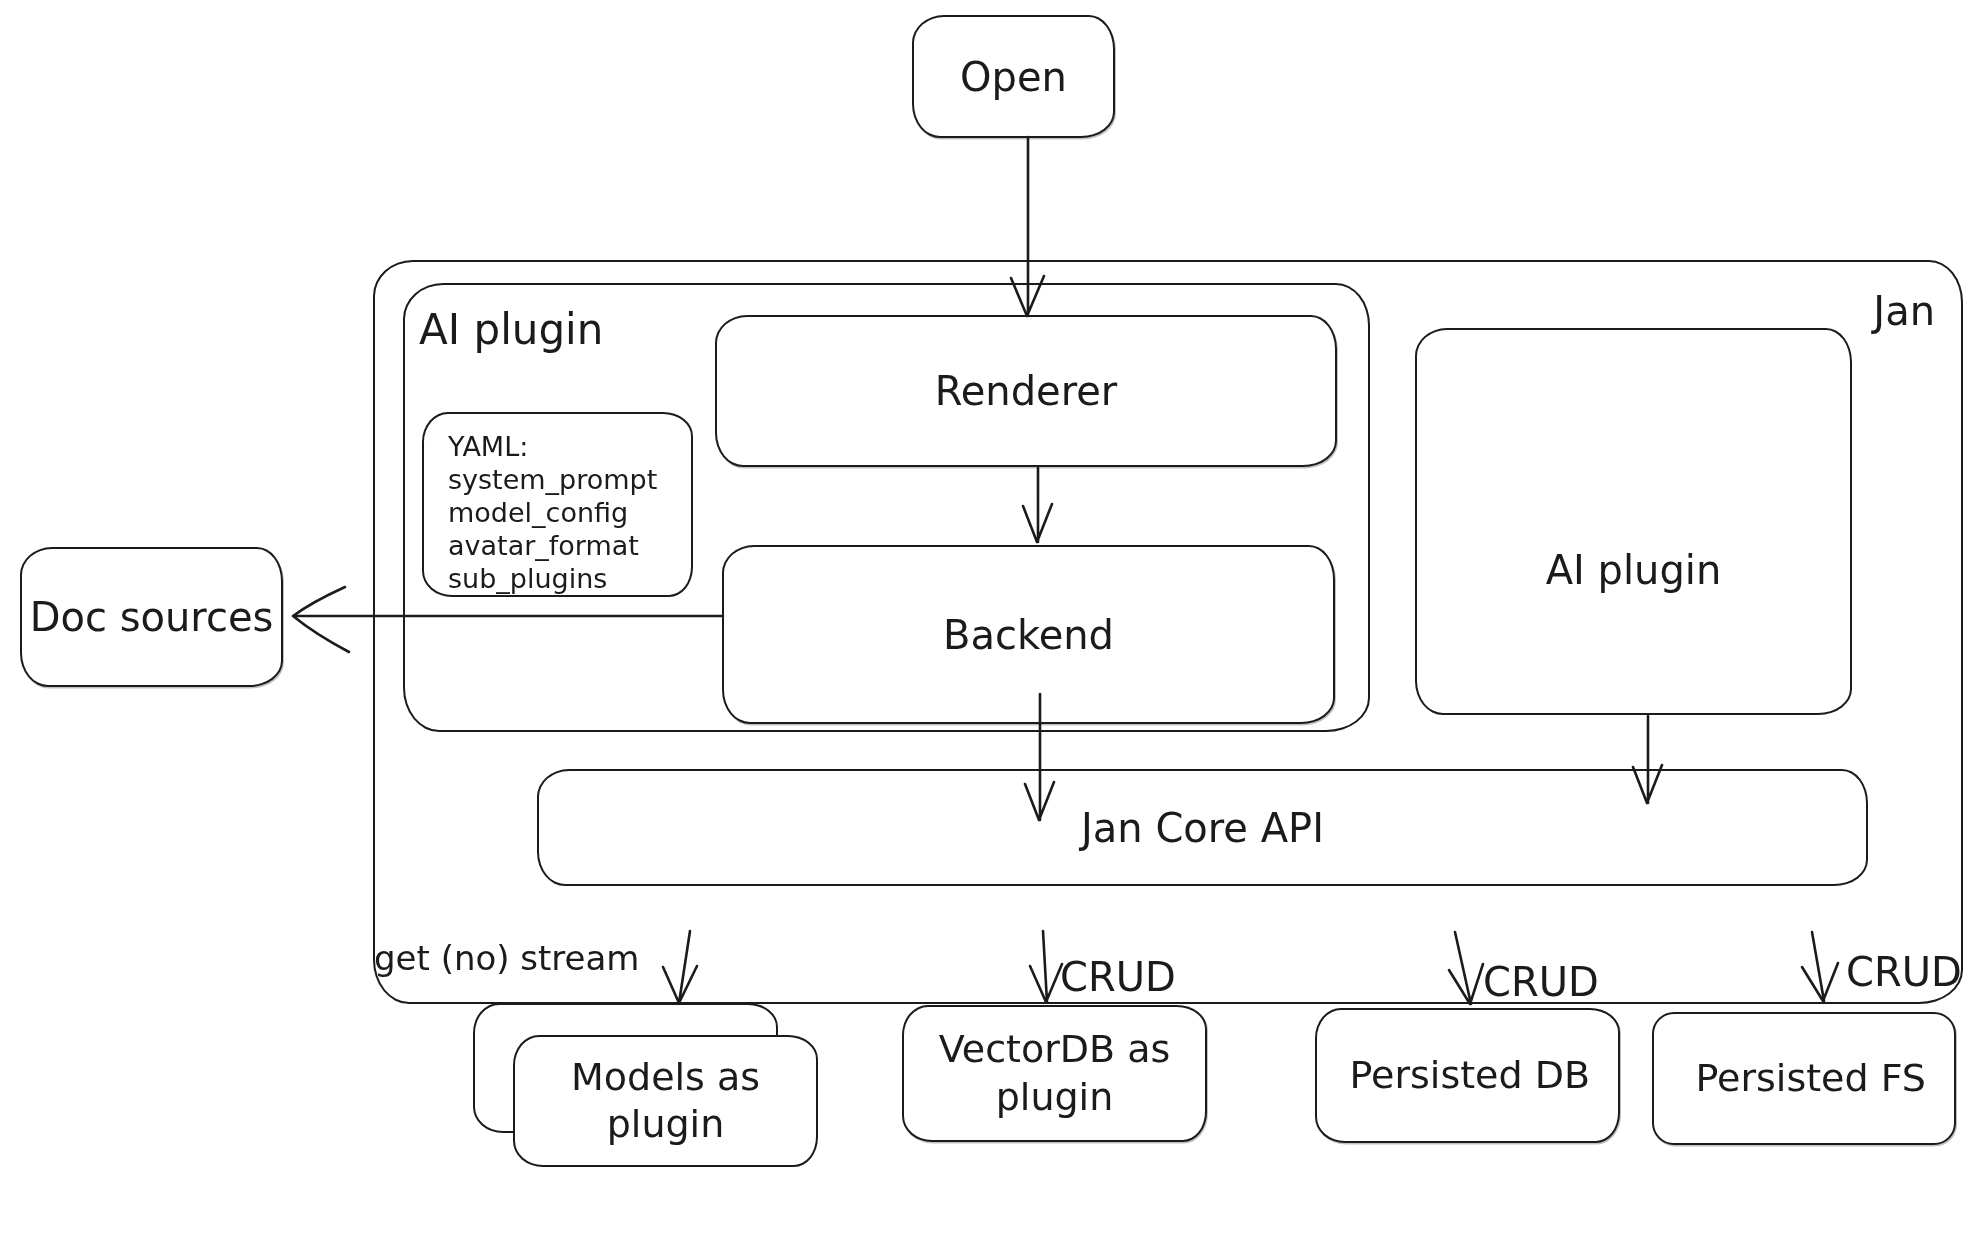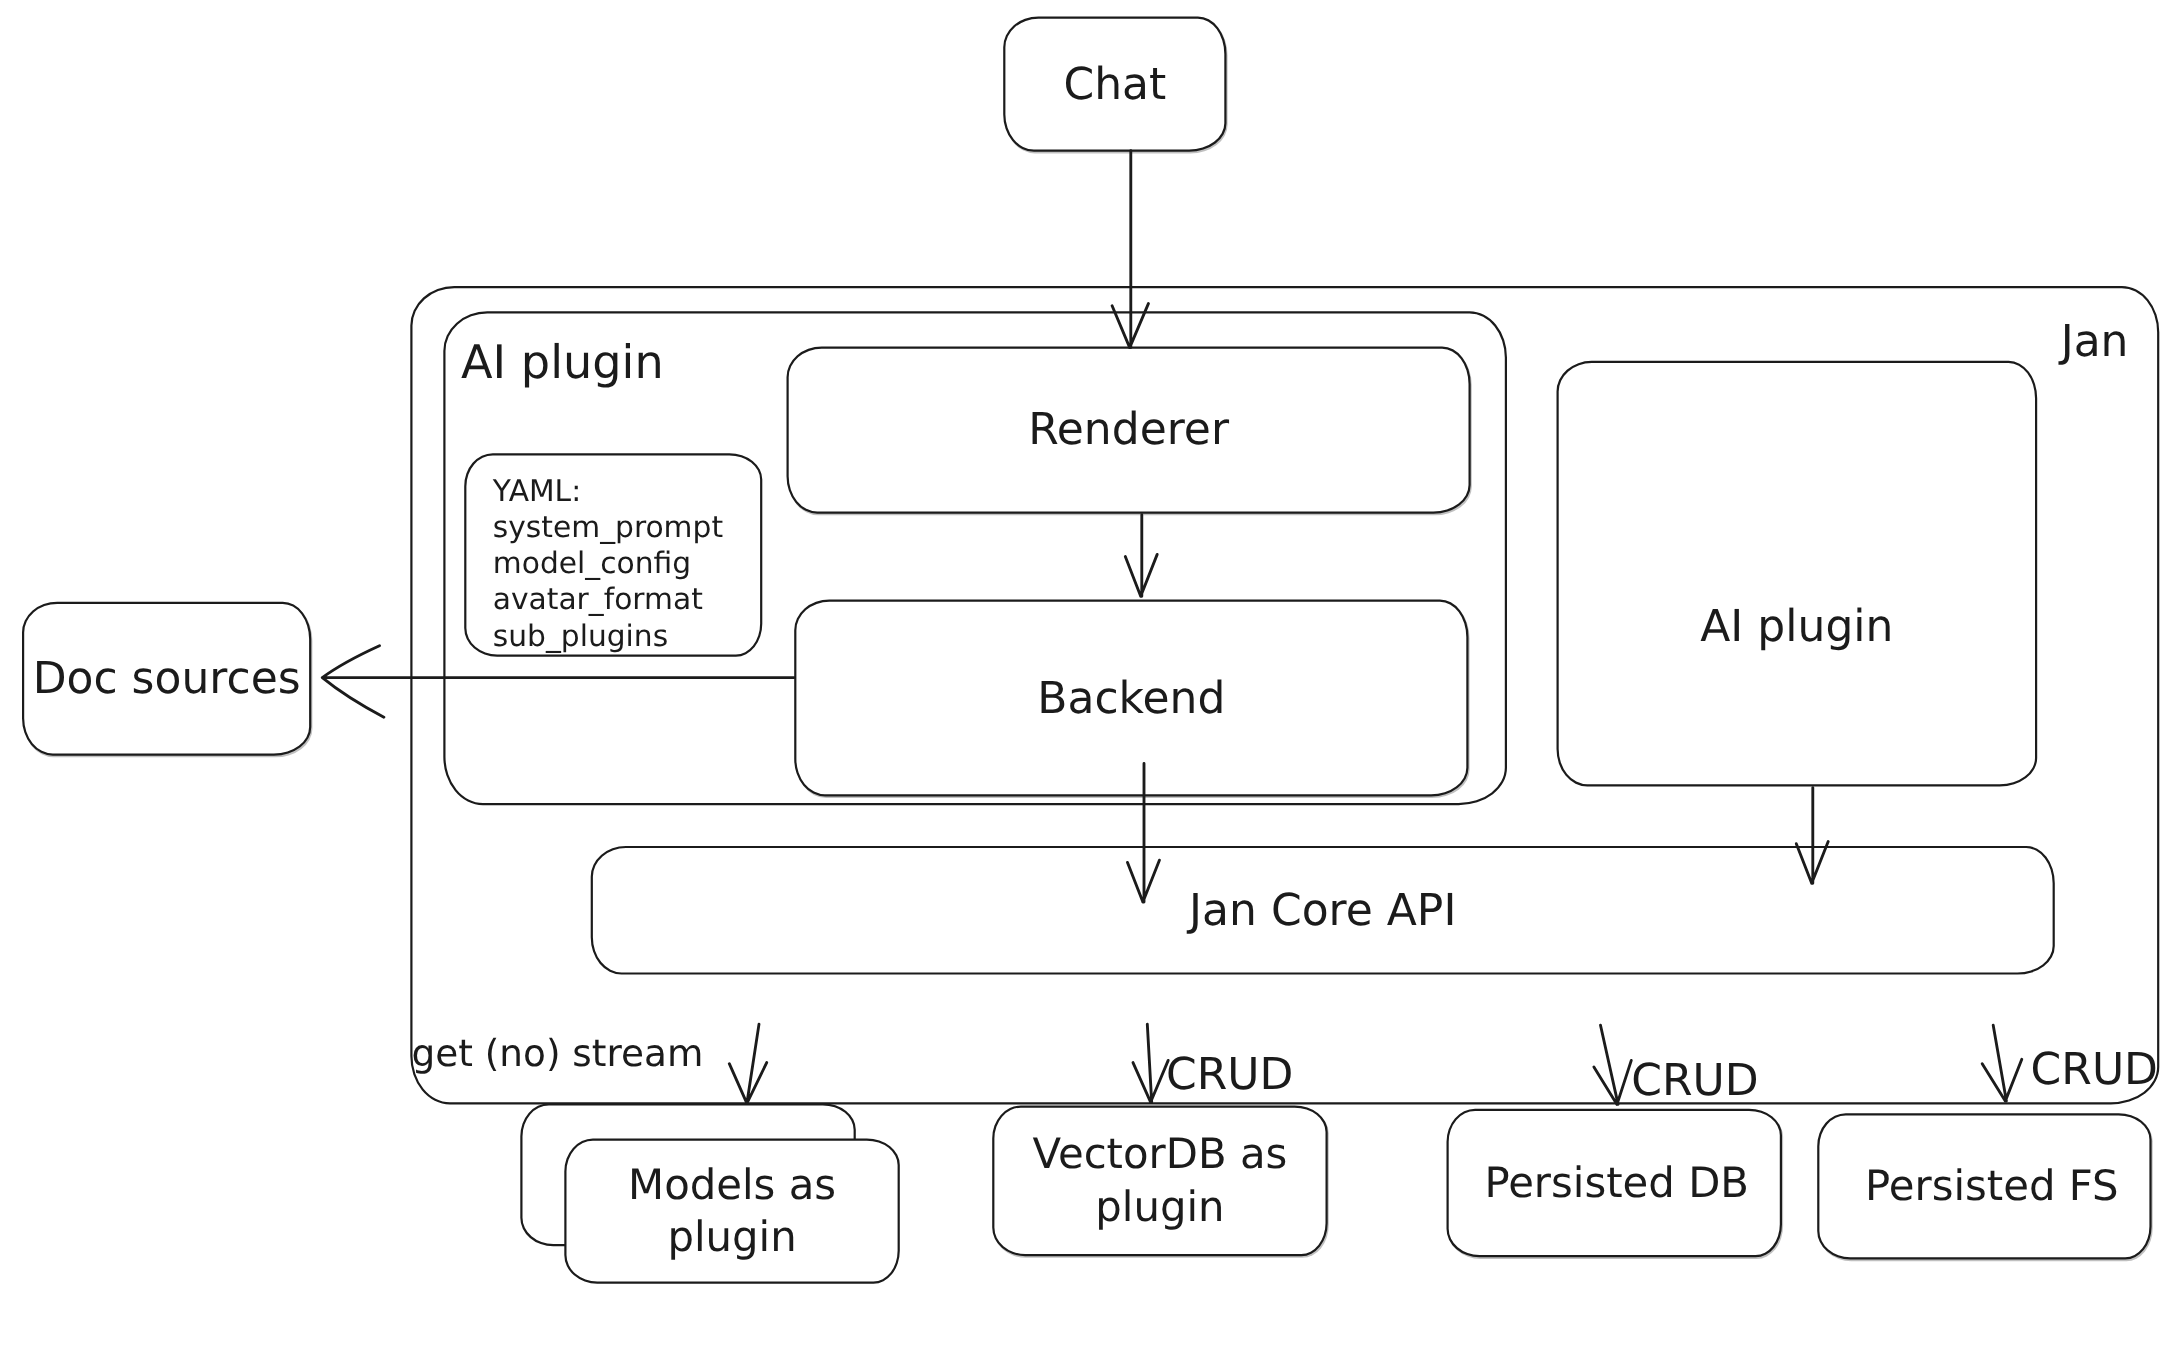--- a/index.html
+++ b/index.html
@@ -61,21 +61,21 @@
 
   <div class="box r2" style="left:373px;top:260px;width:1590px;height:744px;">
     <span class="container-label" style="right:26px;top:26px;font-size:40px;">Jan</span>
   </div>
 
   <div class="box r2" style="left:403px;top:283px;width:967px;height:449px;">
     <span class="container-label" style="left:14px;top:20px;">AI plugin</span>
   </div>
 
   <div class="box r1 sketch" style="left:912px;top:15px;width:203px;height:123px;">
-    <span class="big-text">Chat</span>
+    <span class="big-text">Open</span>
   </div>
 
   <div class="box r1 sketch" style="left:715px;top:315px;width:622px;height:152px;">
     <span class="big-text">Renderer</span>
   </div>
 
   <div class="box r3" style="left:422px;top:412px;width:271px;height:185px;align-items:flex-start;">
     <div class="yaml-text">
       <div>YAML:</div>
       <div>system_prompt</div>
@@ -107,21 +107,21 @@
   </div>
 
   <div class="box r3" style="left:513px;top:1035px;width:305px;height:132px;">
     <span class="node-text" style="white-space:normal;">Models as plugin</span>
   </div>
 
   <div class="box r3 sketch" style="left:1315px;top:1008px;width:305px;height:135px;">
     <span class="node-text">Persisted DB</span>
   </div>
 
-  <div class="box r3 sketch" style="left:1652px;top:1012px;width:304px;height:133px;">
+  <div class="box r3 sketch" style="left:1652px;top:1012px;width:304px;height:133px;border-radius:22px;">
     <span class="node-text">Persisted FS</span>
   </div>
 
 
   <div class="lbl" style="left:374px;top:940px;font-size:34px;text-align:right;">get (no) stream</div>
 
   <div class="lbl" style="left:1060px;top:955px;font-size:40px;">CRUD</div>
 
   <div class="lbl" style="left:1483px;top:960px;font-size:40px;">CRUD</div>
 

